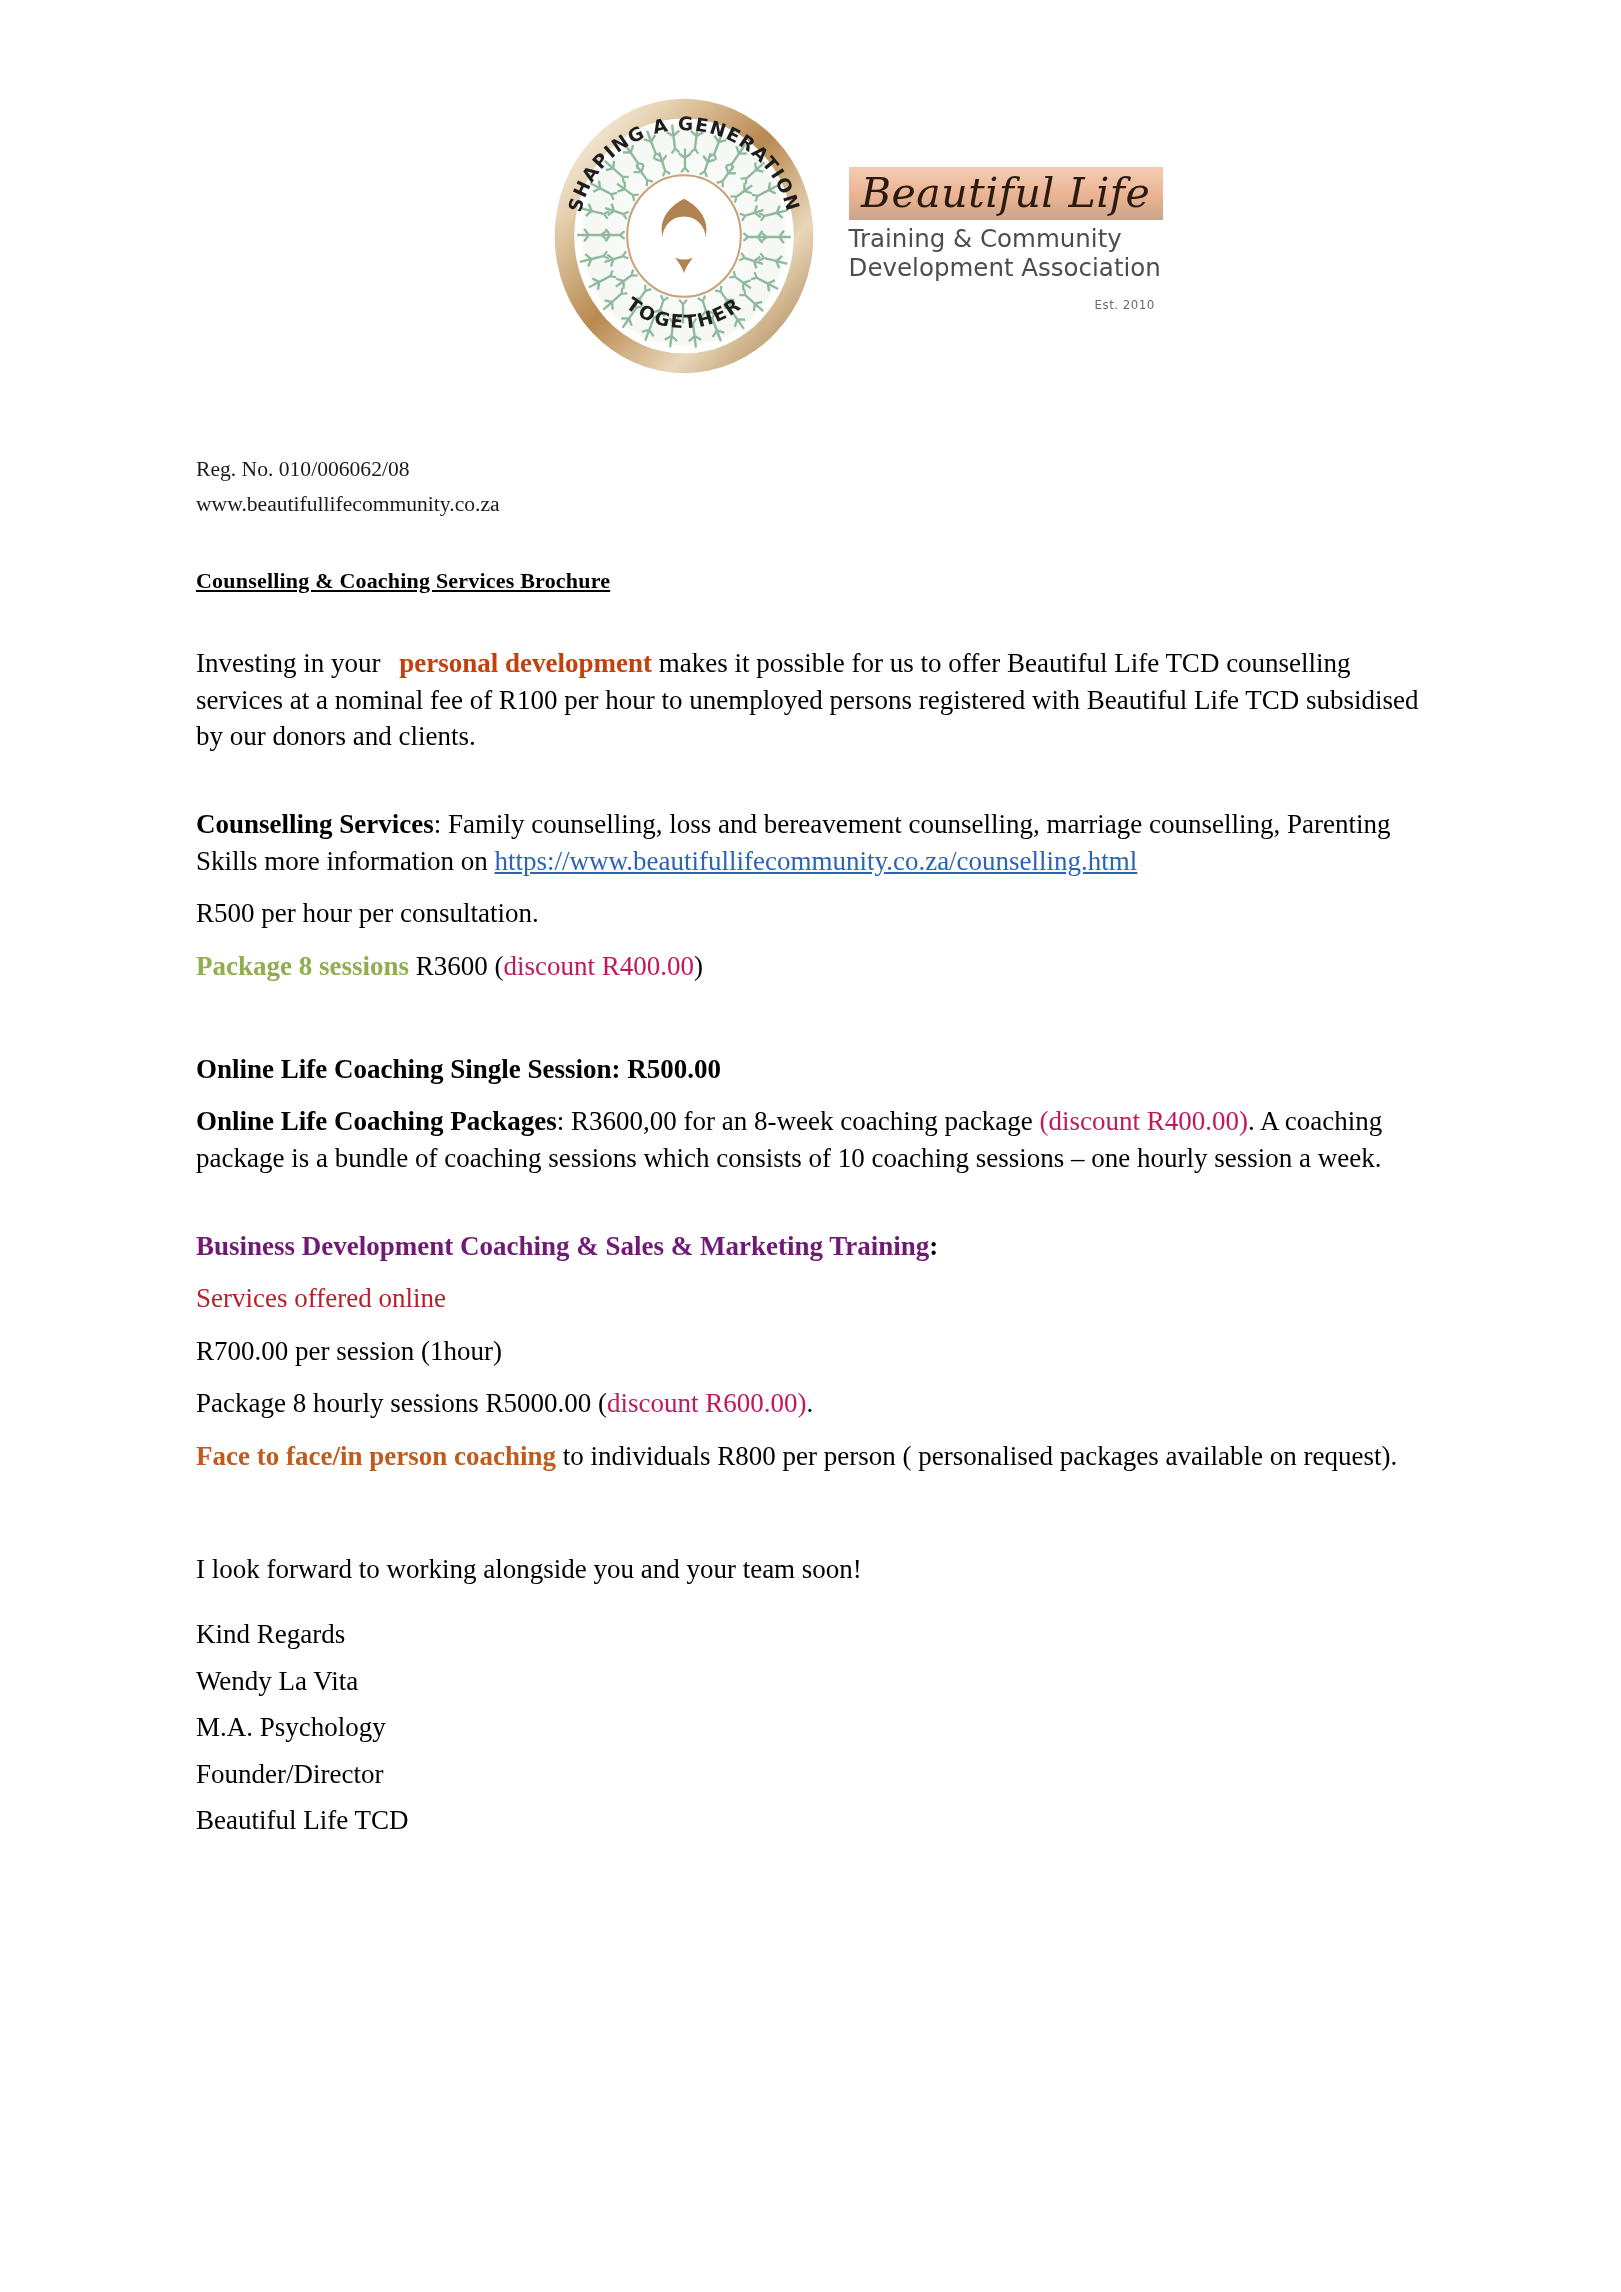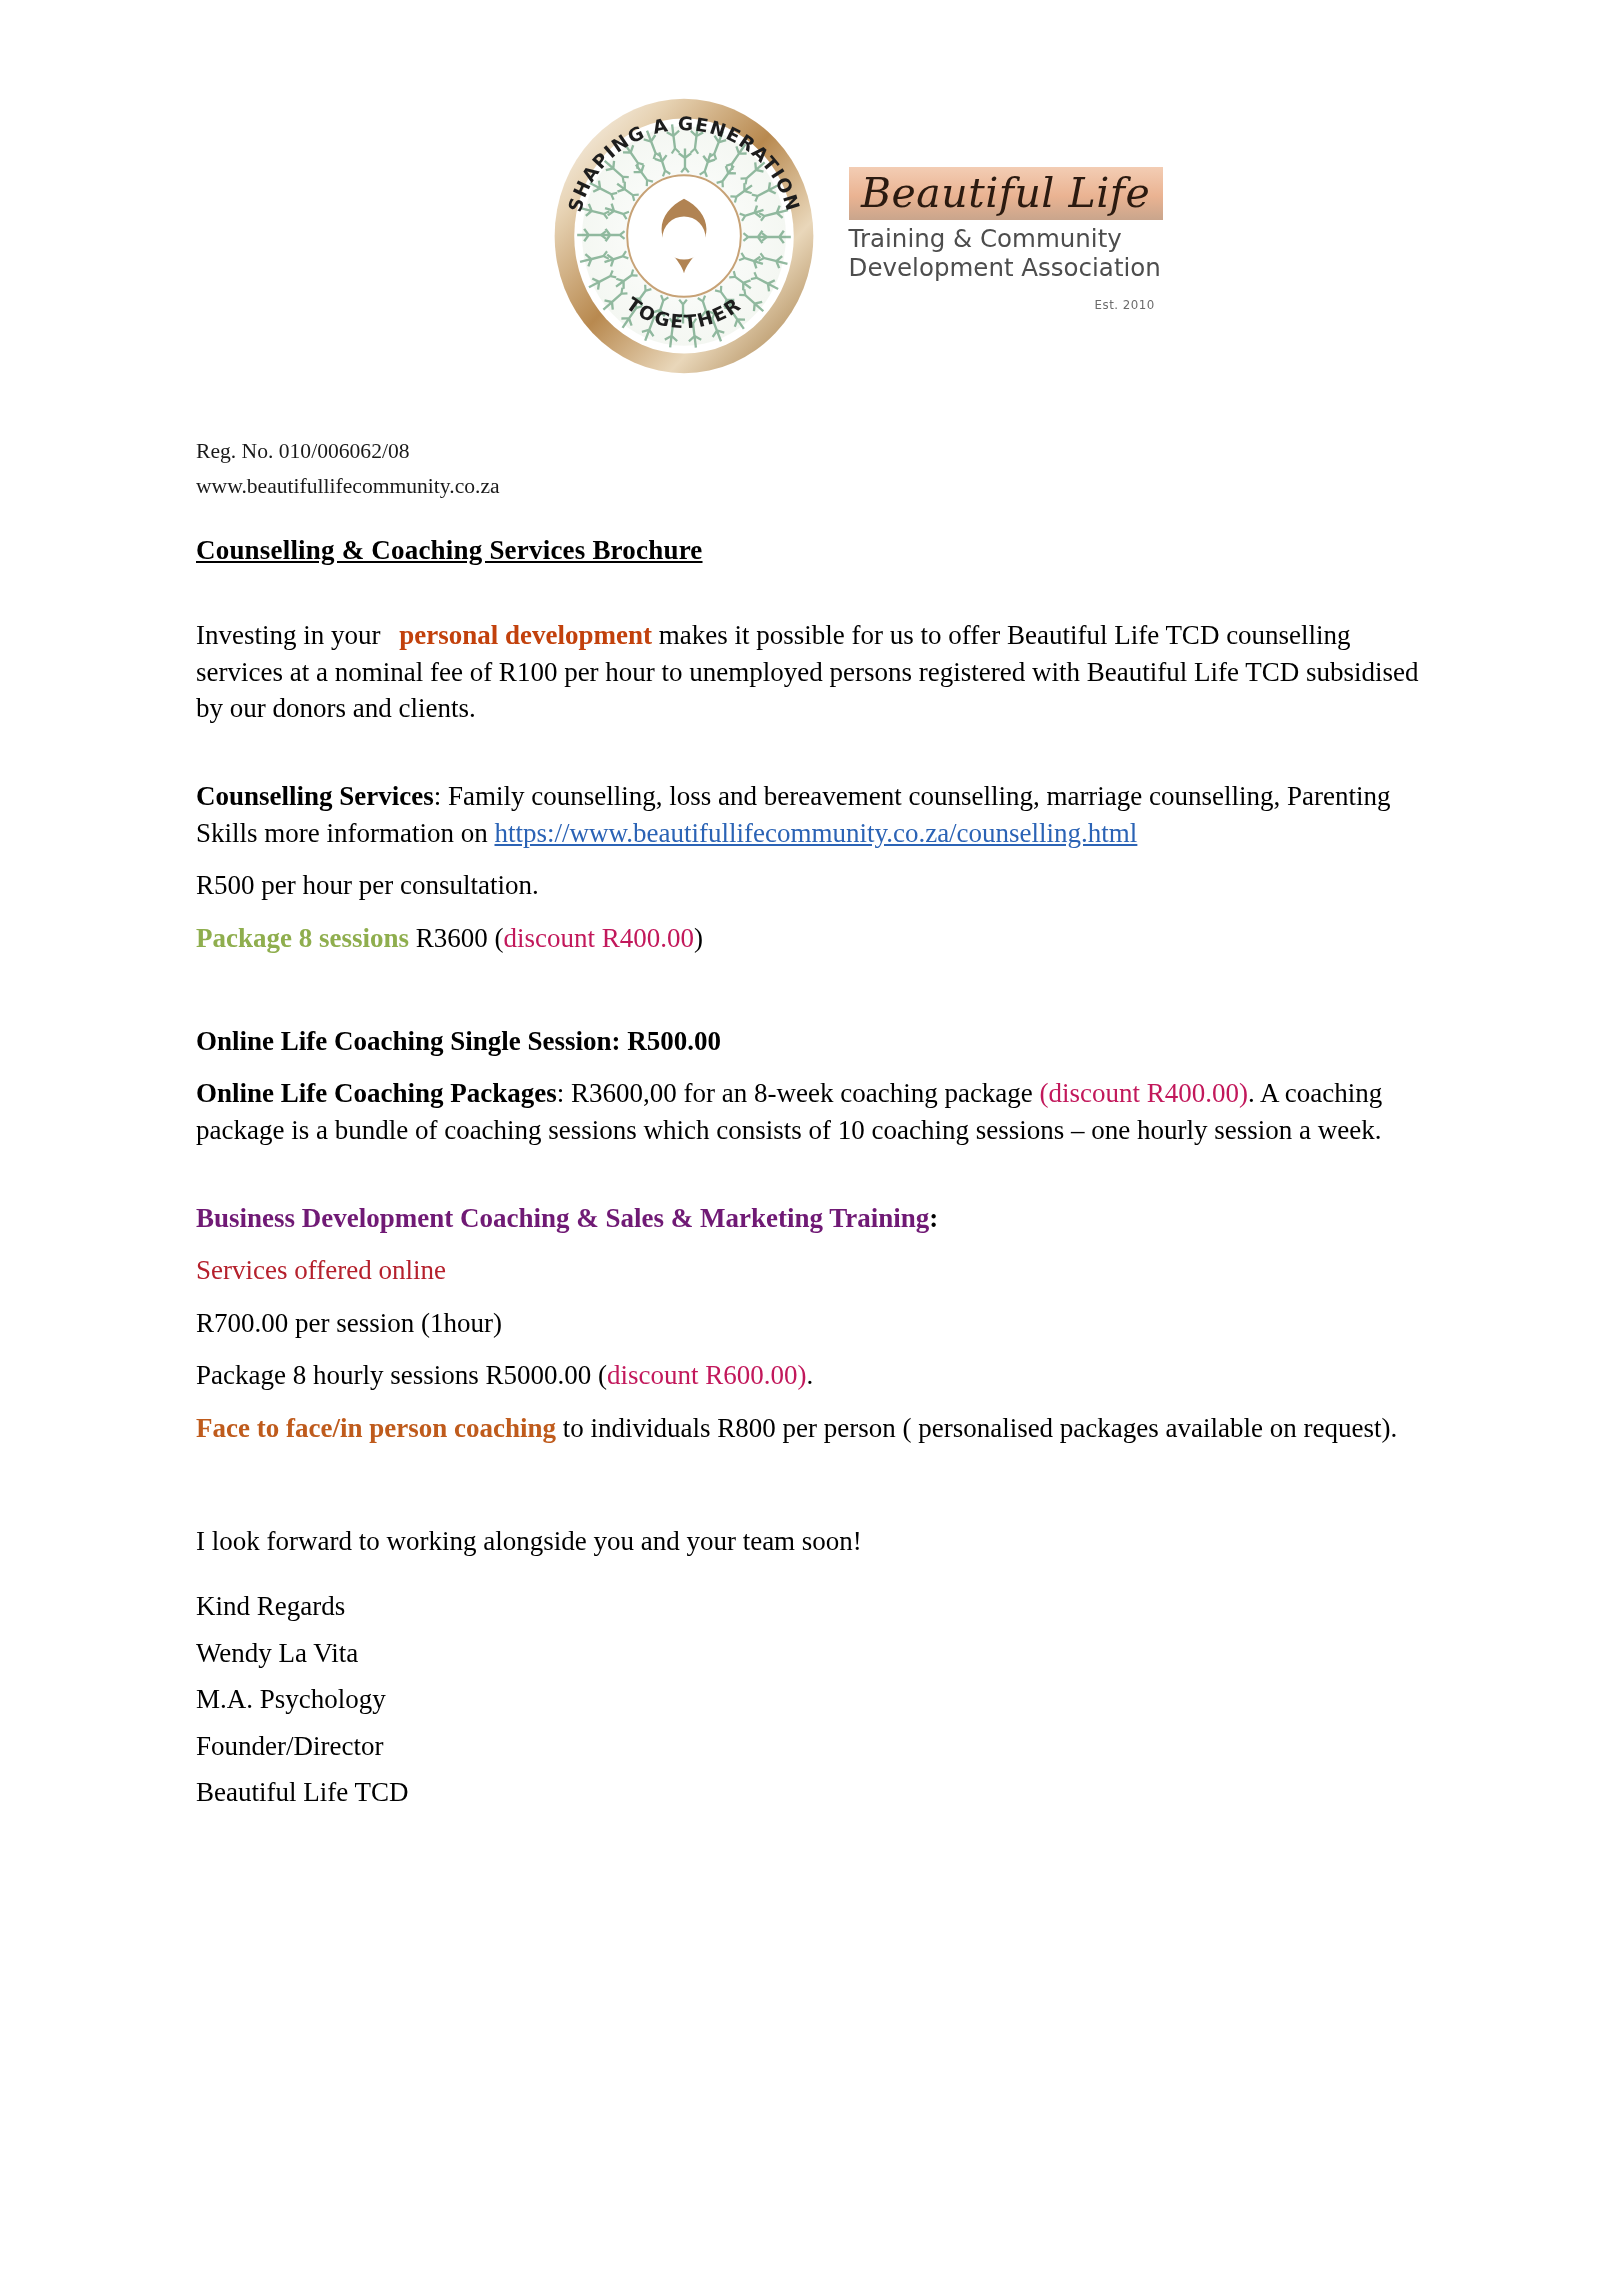--- a/index.html
+++ b/index.html
@@ -76,33 +76,33 @@
     text-align: right;
     margin-top: 15px;
     padding-right: 7.8px;
     letter-spacing: 0.5px;
   }
 
   
   .body-wrap {
     position: absolute;
     left: 196px;
-    top: 434px;
+    top: 452px;
     width: 1230px;
   }
   .meta-line {
     font-size: 21.6px;
     line-height: 1.62;
     color: #1a1a1a;
   }
   .doc-title {
-    font-size: 27px;
+    font-size: 22px;
     font-weight: bold;
     text-decoration: underline;
-    margin-top: 31px;
+    margin-top: 46px;
     letter-spacing: 0.2px;
   }
   p.para {
     font-size: 27px;
     line-height: 1.36;
     margin: 0;
   }
   .gap-lg { height: 51px; }
   .gap-md { height: 29px; }
   .gap-sm { height: 15.7px; }

